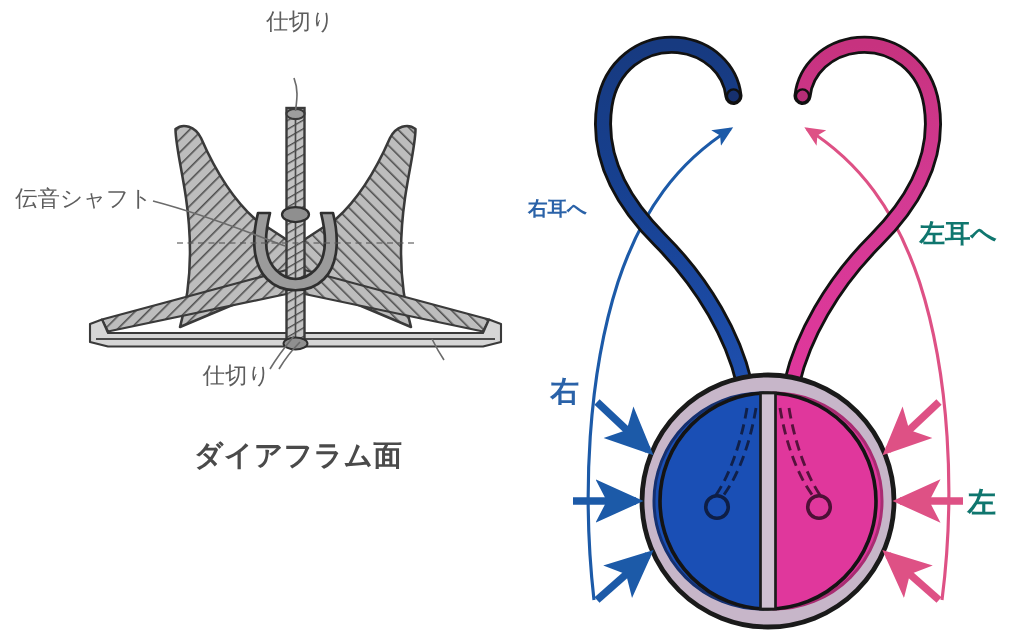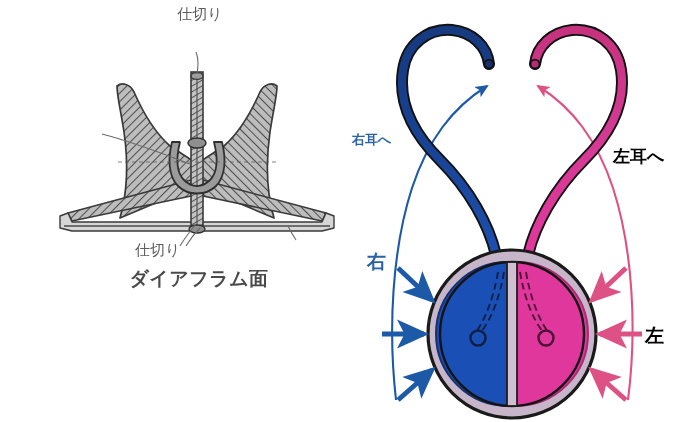--- a/index.html
+++ b/index.html
@@ -38,28 +38,29 @@
   .lbl-gray {
     color: #5d5d5d;
     font-size: 15px;
     font-weight: 500;
   }
   .lbl-gray-b {
     color: #4a4a4a;
     font-size: 19px;
     font-weight: 700;
     letter-spacing: 0.5px;
+    margin-top: 26px;
   }
   .lbl-blue {
     color: #2a62a8;
     font-size: 13px;
     font-weight: 600;
   }
   .lbl-pink {
-    color: #000000;
+    color: #0f766e;
     font-size: 17px;
     font-weight: 600;
   }
   .ctr { text-align: center; }
 </style>
 </head>
 <body>
 
 <div id="stage">
 
@@ -147,20 +148,21 @@
     <path d="M 102 134 C 140 144, 168 156, 190 164" fill="none" stroke="#6b6b6b" stroke-width="1.1"></path>
     <path d="M 180 246 C 186 236, 191 230, 196 224" fill="none" stroke="#6b6b6b" stroke-width="1.1"></path>
     <path d="M 186 246 C 192 236, 196 232, 200 228" fill="none" stroke="#6b6b6b" stroke-width="1.1"></path>
     <path d="M 296 240 C 292 234, 290 230, 288 226" fill="none" stroke="#6b6b6b" stroke-width="1.1"></path>
   </svg>
 
   <div class="lbl lbl-gray ctr" style="left:158px; top:6px; width:84px;">
     <div>仕切り</div>
   </div>
 
+  <div class="lbl lbl-gray" style="left:10px; top:124px;">伝音シャフト</div>
 
   <div class="lbl lbl-gray" style="left:135px; top:242px;">仕切り</div>
 
 
   <div class="lbl lbl-gray-b ctr" style="left:101px; top:268px; width:196px;">ダイアフラム面</div>
 
   <svg class="layer" viewBox="0 0 685 422">
     <defs>
       <linearGradient id="gradBlue" x1="0" y1="1" x2="0" y2="0">
         <stop offset="0%" stop-color="#1e4fae"></stop>

